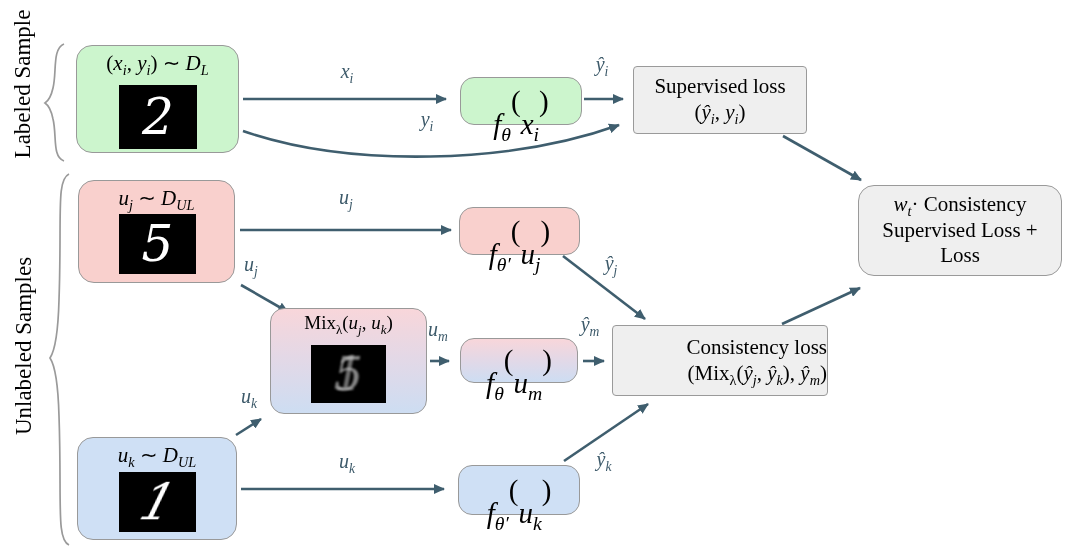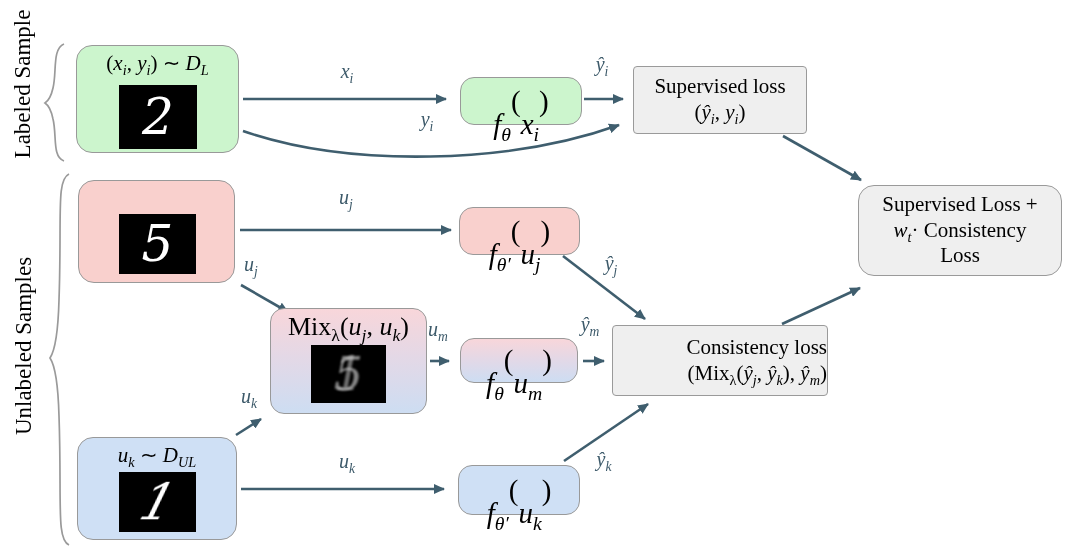--- a/index.html
+++ b/index.html
@@ -80,34 +80,35 @@
   <div class="side-label" style="left:-77px;top:334px;width:200px;height:24px;">Unlabeled Samples</div>
 
   <div class="node sample fill-green" style="left:76px;top:45px;width:163px;height:108px;">
     <span class="box-title">(<i>x<sub>i</sub></i>, <i>y<sub>i</sub></i>) ∼ <i>D<sub>L</sub></i></span>
     <div class="mnist" style="left:42px;top:39px;width:78px;height:64px;">
       <span class="digit">2</span>
     </div>
   </div>
 
   <div class="node sample fill-pink" style="left:78px;top:180px;width:157px;height:103px;">
+    <span class="box-title"><i>u<sub>j</sub></i> ∼ <i>D<sub>UL</sub></i></span>
     <div class="mnist" style="left:40px;top:33px;width:77px;height:60px;">
       <span class="digit">5</span>
     </div>
   </div>
 
   <div class="node sample fill-blue" style="left:77px;top:437px;width:160px;height:103px;">
     <span class="box-title"><i>u<sub>k</sub></i> ∼ <i>D<sub>UL</sub></i></span>
     <div class="mnist" style="left:41px;top:34px;width:77px;height:60px;">
       <span class="digit slant">1</span>
     </div>
   </div>
 
   <div class="node sample fill-mix" style="left:270px;top:308px;width:157px;height:106px;border-radius:14px;">
-    <span class="box-title" style="font-size:26px;margin-top:3px;">Mix<sub>λ</sub>(<i>u<sub>j</sub></i>, <i>u<sub>k</sub></i>)</span>
+    <span class="box-title" style="font-size:19px;margin-top:3px;">Mix<sub>λ</sub>(<i>u<sub>j</sub></i>, <i>u<sub>k</sub></i>)</span>
     <div class="mnist" style="left:40px;top:36px;width:75px;height:58px;">
       <span class="mixdigit">5</span>
       <span class="mixdigit slant" style="opacity:.5;">1</span>
     </div>
   </div>
 
   <div class="node fbox fill-green" style="left:460px;top:77px;width:122px;height:48px;"><i>f<sub>θ</sub></i>(<i>x<sub>i</sub></i>)</div>
   <div class="node fbox fill-pink" style="left:459px;top:207px;width:121px;height:48px;"><i>f<sub>θ′</sub></i>(<i>u<sub>j</sub></i>)</div>
   <div class="node fbox fill-mix" style="left:460px;top:338px;width:118px;height:45px;"><i>f<sub>θ</sub></i>(<i>u<sub>m</sub></i>)</div>
   <div class="node fbox fill-blue" style="left:458px;top:465px;width:122px;height:50px;"><i>f<sub>θ′</sub></i>(<i>u<sub>k</sub></i>)</div>
@@ -116,22 +117,22 @@
     <span>Supervised loss</span>
     <span>(<i>ŷ<sub>i</sub></i>, <i>y<sub>i</sub></i>)</span>
   </div>
 
   <div class="node loss" style="left:612px;top:325px;width:216px;height:71px;align-items:flex-end;">
     <span>Consistency loss</span>
     <span>(Mix<sub>λ</sub>(<i>ŷ<sub>j</sub></i>, <i>ŷ<sub>k</sub></i>), <i>ŷ<sub>m</sub></i>)</span>
   </div>
 
   <div class="node loss" style="left:858px;top:185px;width:204px;height:91px;border-radius:16px;">
+    <span><i>w<sub>t</sub></i>· Consistency</span>
     <span>Supervised Loss +</span>
-    <span><i>w<sub>t</sub></i>· Consistency</span>
     <span>Loss</span>
   </div>
 
   <span class="elabel" style="left:347px;top:71px;"><i>x<sub>i</sub></i></span>
   <span class="elabel" style="left:427px;top:119px;"><i>y<sub>i</sub></i></span>
   <span class="elabel" style="left:602px;top:64px;"><i>ŷ<sub>i</sub></i></span>
   <span class="elabel" style="left:346px;top:197px;"><i>u<sub>j</sub></i></span>
   <span class="elabel" style="left:251px;top:264px;"><i>u<sub>j</sub></i></span>
   <span class="elabel" style="left:438px;top:329px;"><i>u<sub>m</sub></i></span>
   <span class="elabel" style="left:611px;top:263px;"><i>ŷ<sub>j</sub></i></span>

